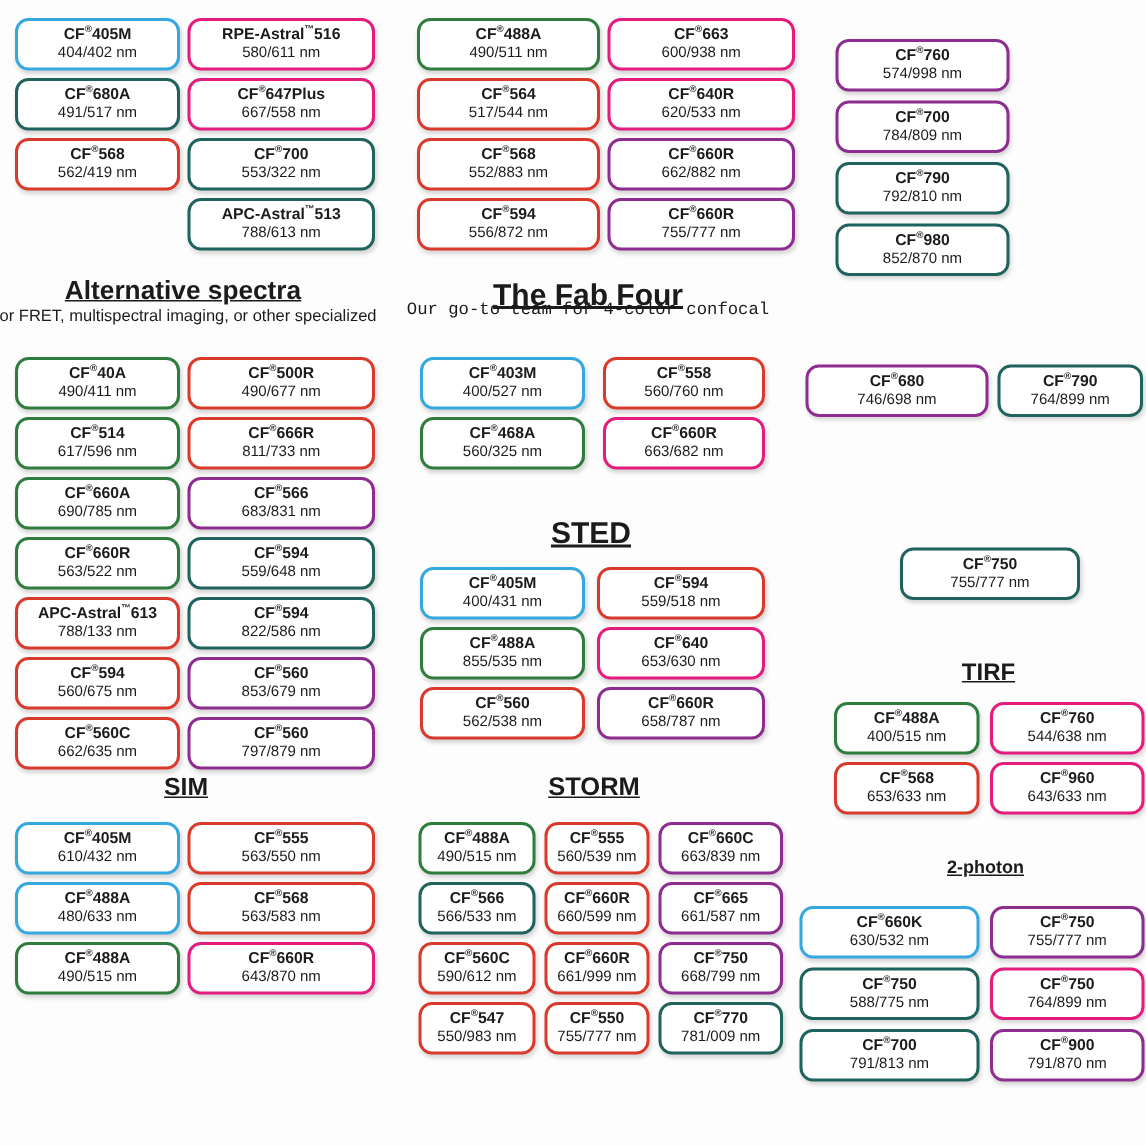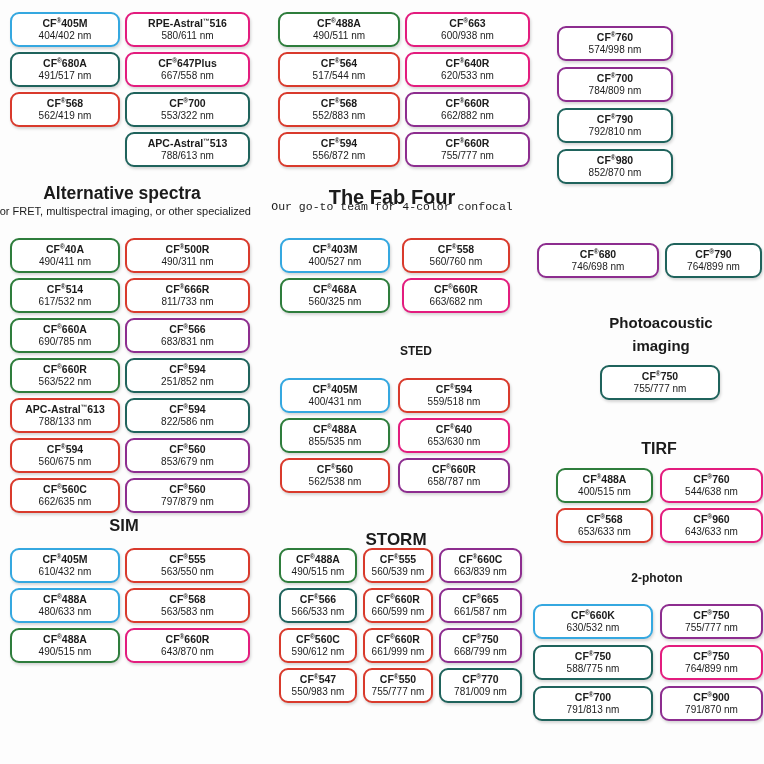--- a/index.html
+++ b/index.html
@@ -12,21 +12,21 @@
     height:31px;border:2px solid #888;border-radius:9px;background:#ffffff;
     box-shadow:1px 2px 3px rgba(0,0,0,0.16);
     display:flex;flex-direction:column;align-items:center;justify-content:center;
     line-height:1.22;
   }
   .pill-name{font-size:10.5px;font-weight:bold;white-space:nowrap;}
   .pill-name sup{font-size:6.5px;line-height:0;}
   .pill-sub{font-size:10px;white-space:nowrap;}
   .heading{
     position:absolute;font-weight:bold;line-height:1.15;text-align:center;
-    transform:translateX(-50%);white-space:nowrap;
+    transform:translateX(-50%);white-space:nowrap;text-decoration:underline;
   }
   .heading.wrap{white-space:normal;transform:none;}
   .subtitle{
     position:absolute;font-weight:normal;text-align:center;
     transform:translateX(-50%);white-space:nowrap;
   }
 </style>
 </head>
 <body>
 
@@ -121,45 +121,45 @@
 
   <div class="heading" style="left:122px;top:183px;font-size:17.5px;">Alternative spectra</div>
   <div class="subtitle" style="left:122px;top:205px;font-size:11px;">For FRET, multispectral imaging, or other specialized</div>
   <div class="pills" style="left:10px;top:238px;grid-template-columns:110px 125px;column-gap:5px;">
       <div class="pill" style="border-color: rgb(46, 125, 60);">
         <div class="pill-name">CF<sup>®</sup>40A</div>
         <div class="pill-sub">490/411 nm</div>
       </div>
       <div class="pill" style="border-color: rgb(217, 58, 44);">
         <div class="pill-name">CF<sup>®</sup>500R</div>
-        <div class="pill-sub">490/311 nm</div>
+        <div class="pill-sub">490/677 nm</div>
       </div>
       <div class="pill" style="border-color: rgb(46, 125, 60);">
         <div class="pill-name">CF<sup>®</sup>514</div>
-        <div class="pill-sub">617/532 nm</div>
+        <div class="pill-sub">617/596 nm</div>
       </div>
       <div class="pill" style="border-color: rgb(217, 58, 44);">
         <div class="pill-name">CF<sup>®</sup>666R</div>
         <div class="pill-sub">811/733 nm</div>
       </div>
       <div class="pill" style="border-color: rgb(46, 125, 60);">
         <div class="pill-name">CF<sup>®</sup>660A</div>
         <div class="pill-sub">690/785 nm</div>
       </div>
       <div class="pill" style="border-color: rgb(141, 45, 143);">
         <div class="pill-name">CF<sup>®</sup>566</div>
         <div class="pill-sub">683/831 nm</div>
       </div>
       <div class="pill" style="border-color: rgb(46, 125, 60);">
         <div class="pill-name">CF<sup>®</sup>660R</div>
         <div class="pill-sub">563/522 nm</div>
       </div>
       <div class="pill" style="border-color: rgb(31, 99, 92);">
         <div class="pill-name">CF<sup>®</sup>594</div>
-        <div class="pill-sub">251/852 nm</div>
+        <div class="pill-sub">559/648 nm</div>
       </div>
       <div class="pill" style="border-color: rgb(217, 58, 44);">
         <div class="pill-name">APC-Astral<sup>™</sup>613</div>
         <div class="pill-sub">788/133 nm</div>
       </div>
       <div class="pill" style="border-color: rgb(31, 99, 92);">
         <div class="pill-name">CF<sup>®</sup>594</div>
         <div class="pill-sub">822/586 nm</div>
       </div>
       <div class="pill" style="border-color: rgb(217, 58, 44);">
@@ -205,29 +205,28 @@
       <div class="pill" style="border-color: rgb(141, 45, 143);">
         <div class="pill-name">CF<sup>®</sup>680</div>
         <div class="pill-sub">746/698 nm</div>
       </div>
       <div class="pill" style="border-color: rgb(31, 99, 92);">
         <div class="pill-name">CF<sup>®</sup>790</div>
         <div class="pill-sub">764/899 nm</div>
       </div>
     </div>
 
-  <div class="heading wrap" style="left:591px;top:312px;width:140px;font-size:15px;line-height:1.5;">Photoacoustic imaging</div>
   <div class="pills" style="left:600px;top:365px;grid-template-columns:120px;">
       <div class="pill" style="border-color: rgb(31, 99, 92);">
         <div class="pill-name">CF<sup>®</sup>750</div>
         <div class="pill-sub">755/777 nm</div>
       </div>
     </div>
 
-  <div class="heading" style="left:416px;top:345px;font-size:12px;">STED</div>
+  <div class="heading" style="left:394px;top:345px;font-size:20px;">STED</div>
   <div class="pills" style="left:280px;top:378px;grid-template-columns:110px 112px;column-gap:8px;">
       <div class="pill" style="border-color: rgb(53, 168, 224);">
         <div class="pill-name">CF<sup>®</sup>405M</div>
         <div class="pill-sub">400/431 nm</div>
       </div>
       <div class="pill" style="border-color: rgb(217, 58, 44);">
         <div class="pill-name">CF<sup>®</sup>594</div>
         <div class="pill-sub">559/518 nm</div>
       </div>
       <div class="pill" style="border-color: rgb(46, 125, 60);">
@@ -289,21 +288,21 @@
       <div class="pill" style="border-color: rgb(46, 125, 60);">
         <div class="pill-name">CF<sup>®</sup>488A</div>
         <div class="pill-sub">490/515 nm</div>
       </div>
       <div class="pill" style="border-color: rgb(227, 28, 126);">
         <div class="pill-name">CF<sup>®</sup>660R</div>
         <div class="pill-sub">643/870 nm</div>
       </div>
     </div>
 
-  <div class="heading" style="left:396px;top:515px;font-size:17px;margin-top:15px;">STORM</div>
+  <div class="heading" style="left:396px;top:515px;font-size:17px;">STORM</div>
   <div class="pills" style="left:279px;top:548px;grid-template-columns:78px 70px 83px;column-gap:6px;">
       <div class="pill" style="border-color: rgb(46, 125, 60);">
         <div class="pill-name">CF<sup>®</sup>488A</div>
         <div class="pill-sub">490/515 nm</div>
       </div>
       <div class="pill" style="border-color: rgb(217, 58, 44);">
         <div class="pill-name">CF<sup>®</sup>555</div>
         <div class="pill-sub">560/539 nm</div>
       </div>
       <div class="pill" style="border-color: rgb(141, 45, 143);">

